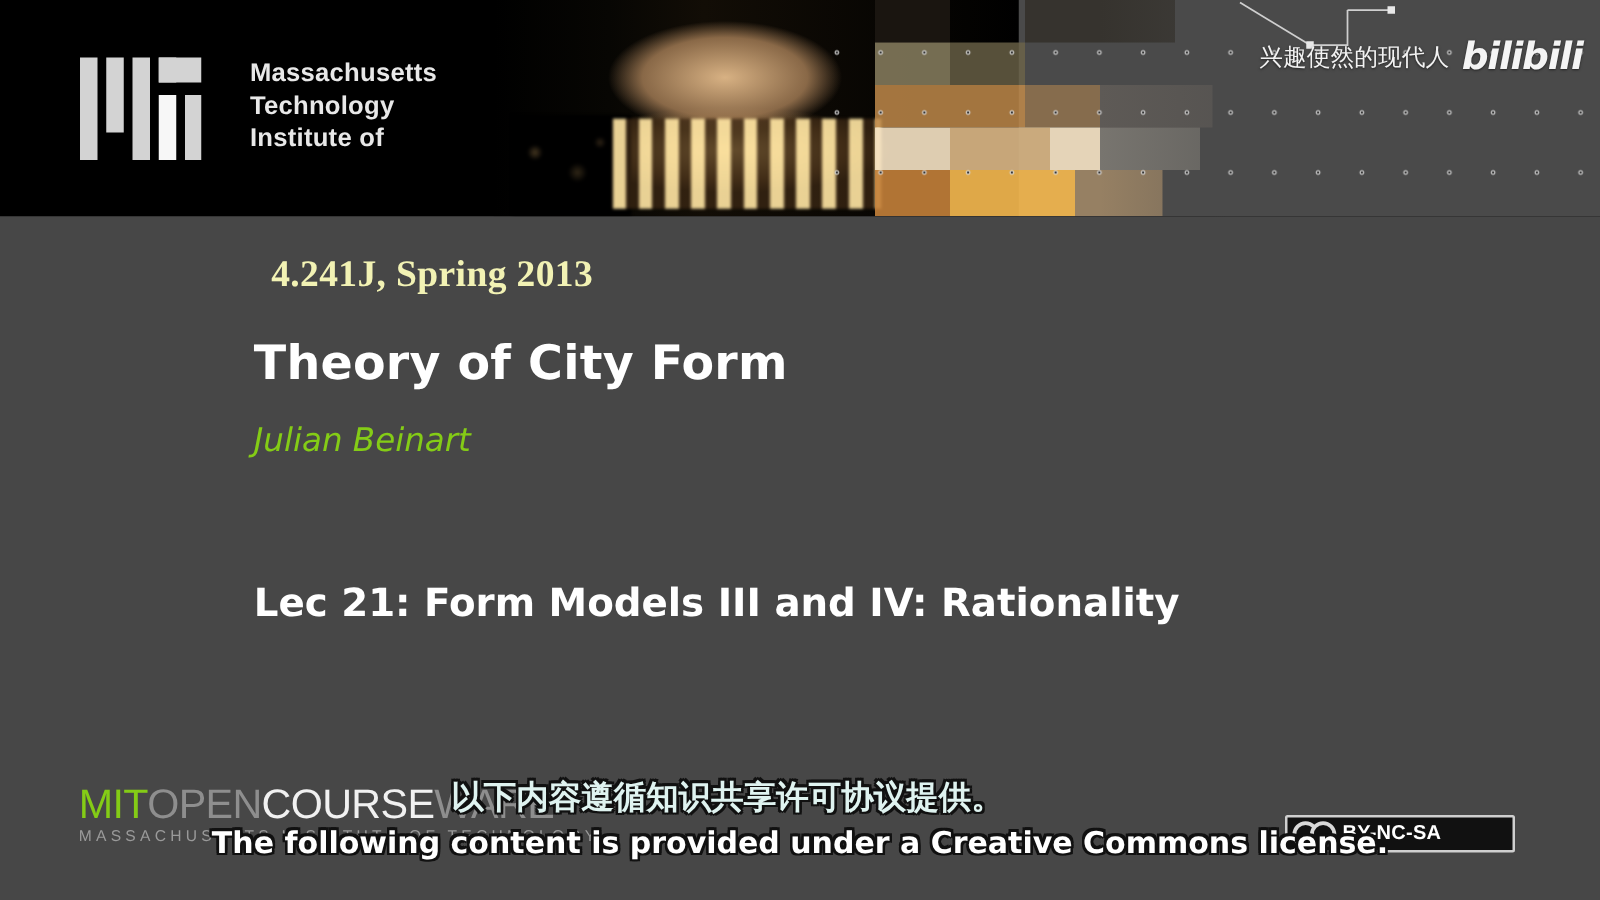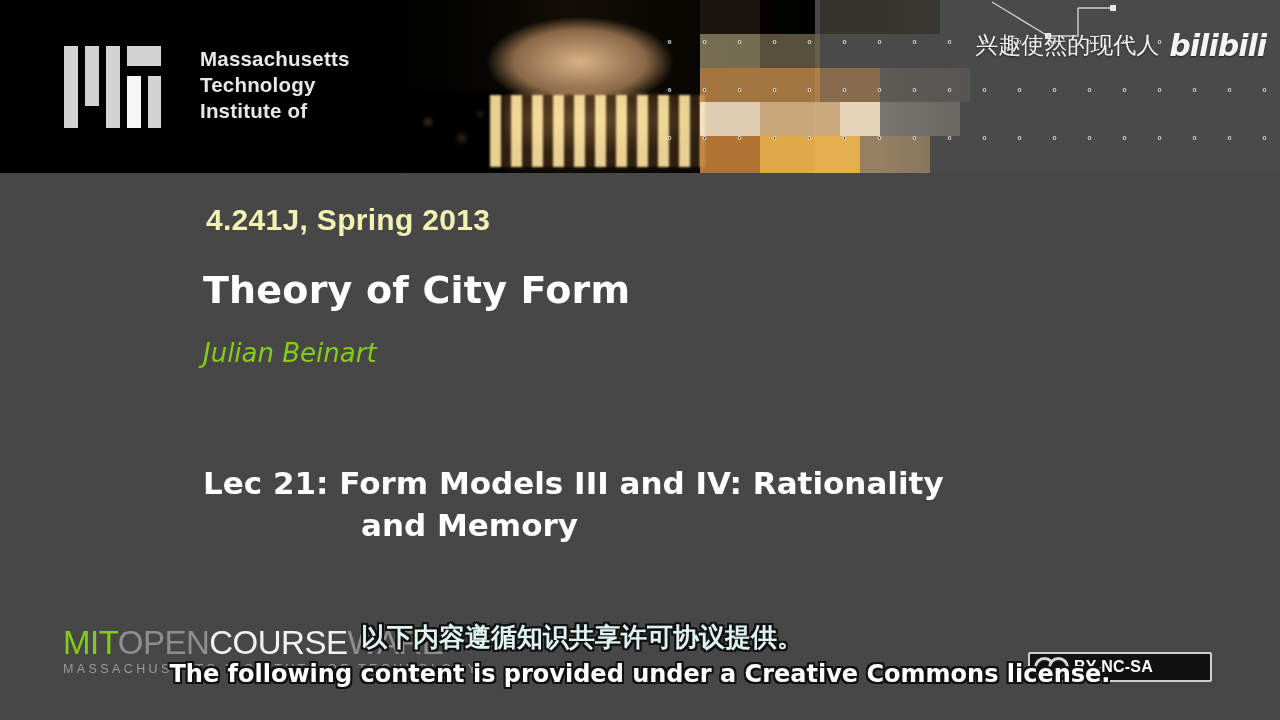--- a/index.html
+++ b/index.html
@@ -73,35 +73,35 @@
   .mit-words {
     position:absolute; left:200px; top:46px;
     font-family:"Liberation Sans", sans-serif;
     font-weight:bold; font-size:20.5px; line-height:26px;
     color:#e8e8e8; letter-spacing:0.2px;
   }
 
   
   .wm { position:absolute; right:14px; top:28px; display:flex; align-items:center; gap:10px; }
   .wm-text {
-    font-family:"DejaVu Sans", sans-serif; font-size:23px; color:#f2f2f2;
+    font-family:"DejaVu Sans", sans-serif; font-size:19px; color:#f2f2f2;
     text-shadow:0 1px 2px rgba(0,0,0,0.6); white-space:nowrap;
   }
   .wm-logo {
     font-family:"DejaVu Sans", sans-serif; font-size:30px; font-weight:bold;
     color:#f4f4f4; font-style:italic; letter-spacing:-1px;
     transform:skewX(-6px); text-shadow:0 1px 2px rgba(0,0,0,0.55);text-align:right;
   }
   .wm-lines { position:absolute; right:150px; top:0px; width:140px; height:50px; }
   .wm-lines svg { display:block; }
 
   
   .course-code {
-    position:absolute; left:206px; top:203px;
-    font-family:Liberation Sans, sans-serif; font-weight:bold; font-size:30px;
+    position:absolute; left:217px; top:203px;
+    font-family:Liberation Serif, serif; font-weight:bold; font-size:30px;
     color:#f2f2b4; letter-spacing:0.3px;text-align:center;
   }
   .course-title {
     position:absolute; left:203px; top:268px;
     font-family:"DejaVu Sans", sans-serif; font-weight:bold; font-size:38px;
     color:#ffffff; letter-spacing:0.2px;text-align:center;
   }
   .instructor {
     position:absolute; left:203px; top:338px;
     font-family:"DejaVu Sans", sans-serif; font-style:italic; font-size:26px;
@@ -228,21 +228,20 @@
     <span class="wm-logo">bilibili</span>
   </div>
 </div>
 
 <div class="course-code">4.241J, Spring 2013</div>
 <div class="course-title">Theory of City Form</div>
 <div class="instructor">Julian Beinart</div>
 
 <div class="lecture-title">
   <span>Lec 21: Form Models III and IV: Rationality</span>
-  <span class="line2">and Memory</span>
 </div>
 
 <div class="ocw">
   <div class="ocw-top"><span class="s1">MIT</span><span class="s2">OPEN</span><span class="s3">COURSE</span><span class="s4">WARE</span></div>
   <div class="ocw-sub">MASSACHUSETTS INSTITUTE OF TECHNOLOGY</div>
 </div>
 
 <div class="cc-badge">
   <div class="cc-circles">
     <div class="cc-ring"></div>

